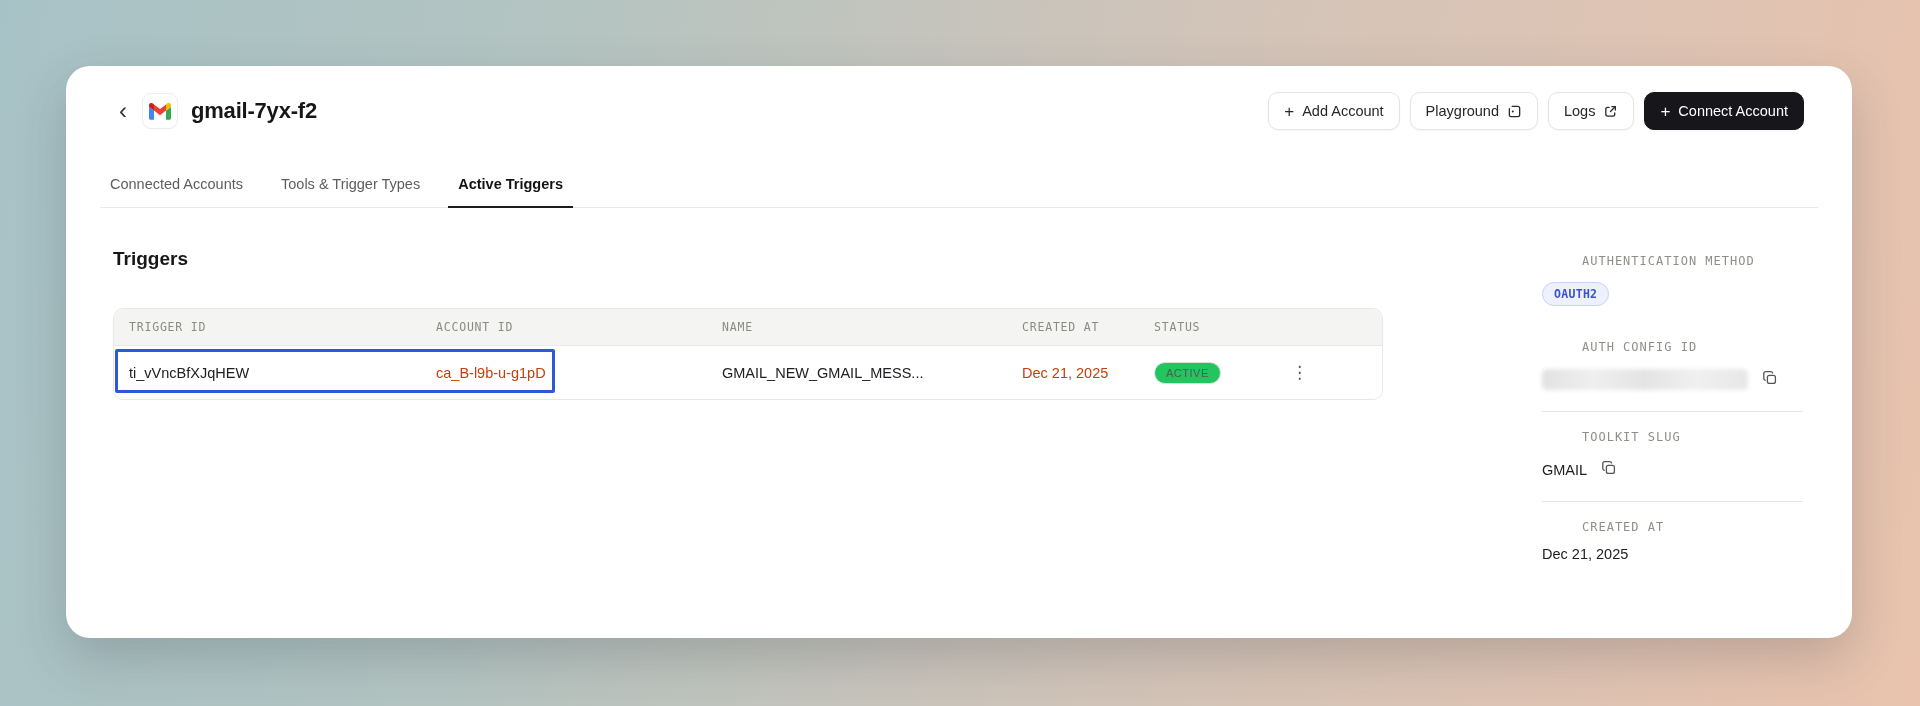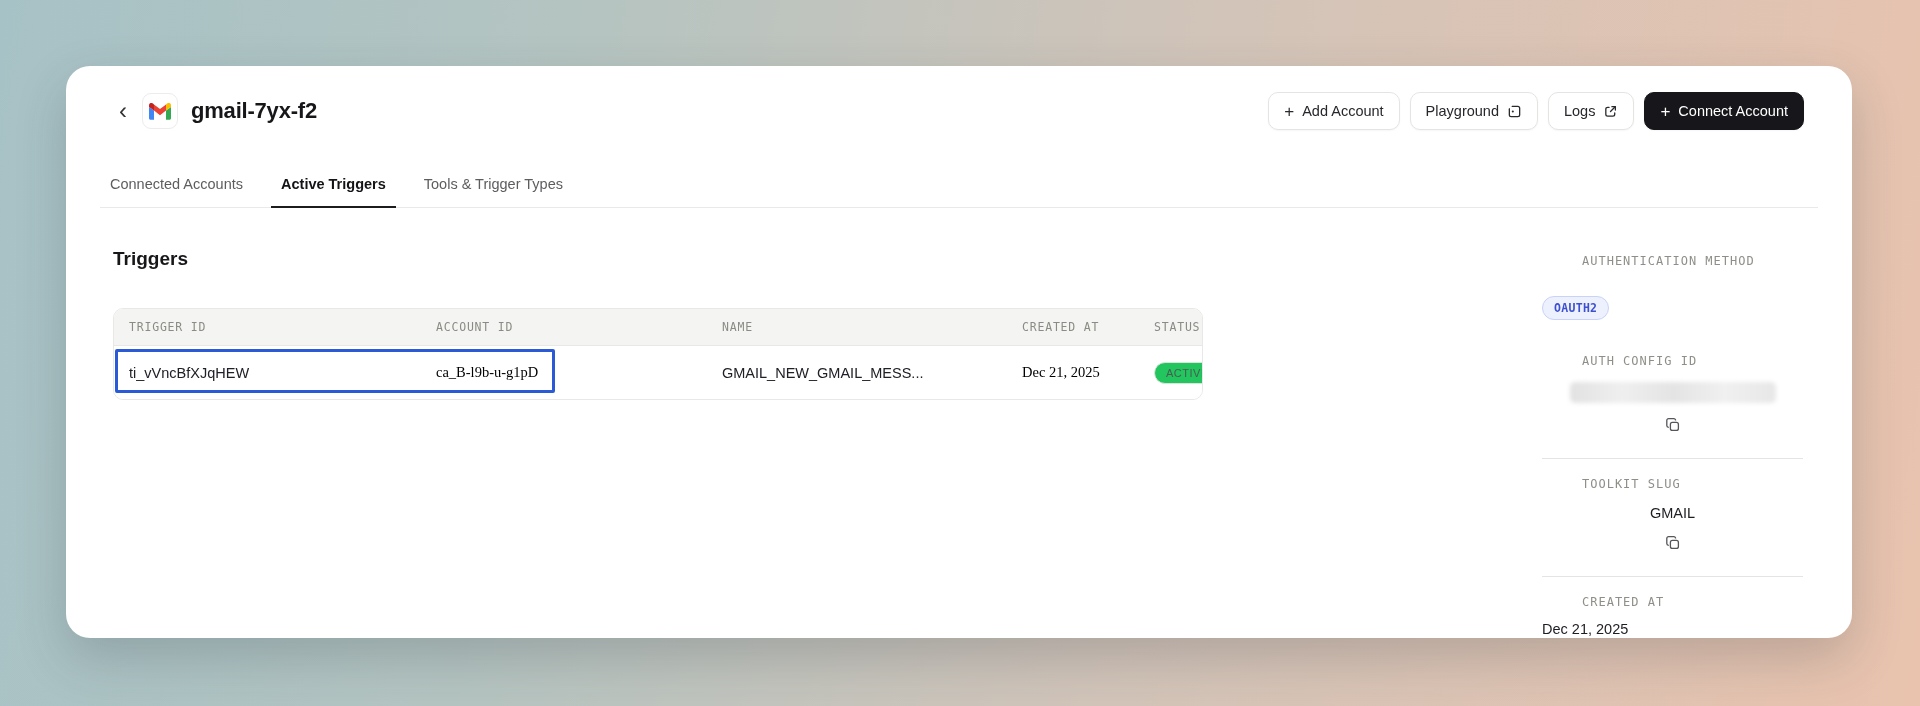--- a/index.html
+++ b/index.html
@@ -74,21 +74,21 @@
     white-space: nowrap;
   }
   .tab.active { color: #141417; font-weight: 600; border-bottom-color: #1c1c1f; }
   
   .content { display: flex; align-items: flex-start; }
   .main { width: 1476px; padding-left: 47px; }
   .main h2 { margin-top: 40px; font-size: 19px; font-weight: 700; color: #17171a; }
   
   .tbl {
     position: relative;
-    width: 1090px; margin-top: 38px;
+    width: 1270px; margin-top: 38px;
     border: 1px solid #e8e8e6; border-radius: 10px;
     background: #fff; overflow: hidden;
   }
   .tbl-head {
     display: grid;
     grid-template-columns: 307px 286px 300px 132px 123px 1fr;
     height: 37px; align-items: center;
     background: #f4f4f2;
     border-bottom: 1px solid #e8e8e6;
   }
@@ -97,21 +97,21 @@
     font-size: 11.5px; color: #8b8b85; letter-spacing: 0.8px;
     padding-left: 15px; white-space: nowrap;
   }
   .tbl-row {
     display: grid;
     grid-template-columns: 307px 286px 300px 132px 123px 1fr;
     height: 53px; align-items: center;
     background: #fff;
   }
   .td { font-size: 14.5px; color: #202027; padding-left: 15px; white-space: nowrap; }
-  .td.muted { color: #000000; font-family: Liberation Serif, serif; }
+  .td.muted { color: #c2410c; }
   .badge-active {
     display: inline-flex; align-items: center;
     font-family: Liberation Sans, sans-serif;
     font-size: 11px; letter-spacing: 0.5px; color: #4b5c52;
     background: #22c55e; border: 1px solid #dce3da;
     border-radius: 999px; padding: 4px 11px;
   }
   .kebab {
     background: none; border: none; cursor: pointer;
     font-size: 17px; color: #55555a; letter-spacing: 0;
@@ -133,24 +133,24 @@
     font-size: 12px; color: #8f8f89; letter-spacing: 1px;
     white-space: nowrap;
     margin-left: 40px;
   }
   .badge-oauth2 {
     display: inline-flex; align-items: center;
     font-family: "DejaVu Sans Mono", monospace;
     font-size: 11.5px; font-weight: 700; color: #3c50d0; letter-spacing: 0.3px;
     background: #edf1fe; border: 1px solid #c9d2f8;
     border-radius: 999px; padding: 4px 11px;
-    margin-top: 28px;
+    margin-top: 14px;
   }
   .side-section { margin-top: 34px; }
-  .side-value-row { display: flex; align-items: center; gap: 12px; margin-top: 14px; flex-direction: column; }
+  .side-value-row { display: flex; align-items: center; gap: 12px; margin-top: 14px; }
   .redacted-bar {
     width: 206px; height: 21px;
     border-radius: 5px;
     background: linear-gradient(90deg, #e2e2e2 0%, #efefef 25%, #e4e4e4 50%, #f0f0f0 75%, #e7e7e7 100%);
     filter: blur(2px);
   }
   .side-value { font-size: 14.5px; color: #1d1d22; font-weight: 500; }
   .copy-btn { background: none; border: none; cursor: pointer; display: flex; padding: 2px; }
   .divider { border: none; border-top: 1px solid #e4e4e2; margin: 20px 0 18px 0; }
   .gap-sm { margin-top: 12px; }
@@ -202,22 +202,22 @@
       </button>
       <button class="btn btn-dark">
         <span class="plus">+</span>
         <span>Connect Account</span>
       </button>
     </div>
   </div>
 
   <div class="tabs">
     <div class="tab">Connected Accounts</div>
+    <div class="tab">Tools &amp; Trigger Types</div>
     <div class="tab active">Active Triggers</div>
-    <div class="tab">Tools &amp; Trigger Types</div>
   </div>
 
   <div class="content">
 
     <div class="main">
       <h2>Triggers</h2>
 
       <div class="tbl">
         <div class="tbl-head">
           <div class="th">TRIGGER ID</div>

